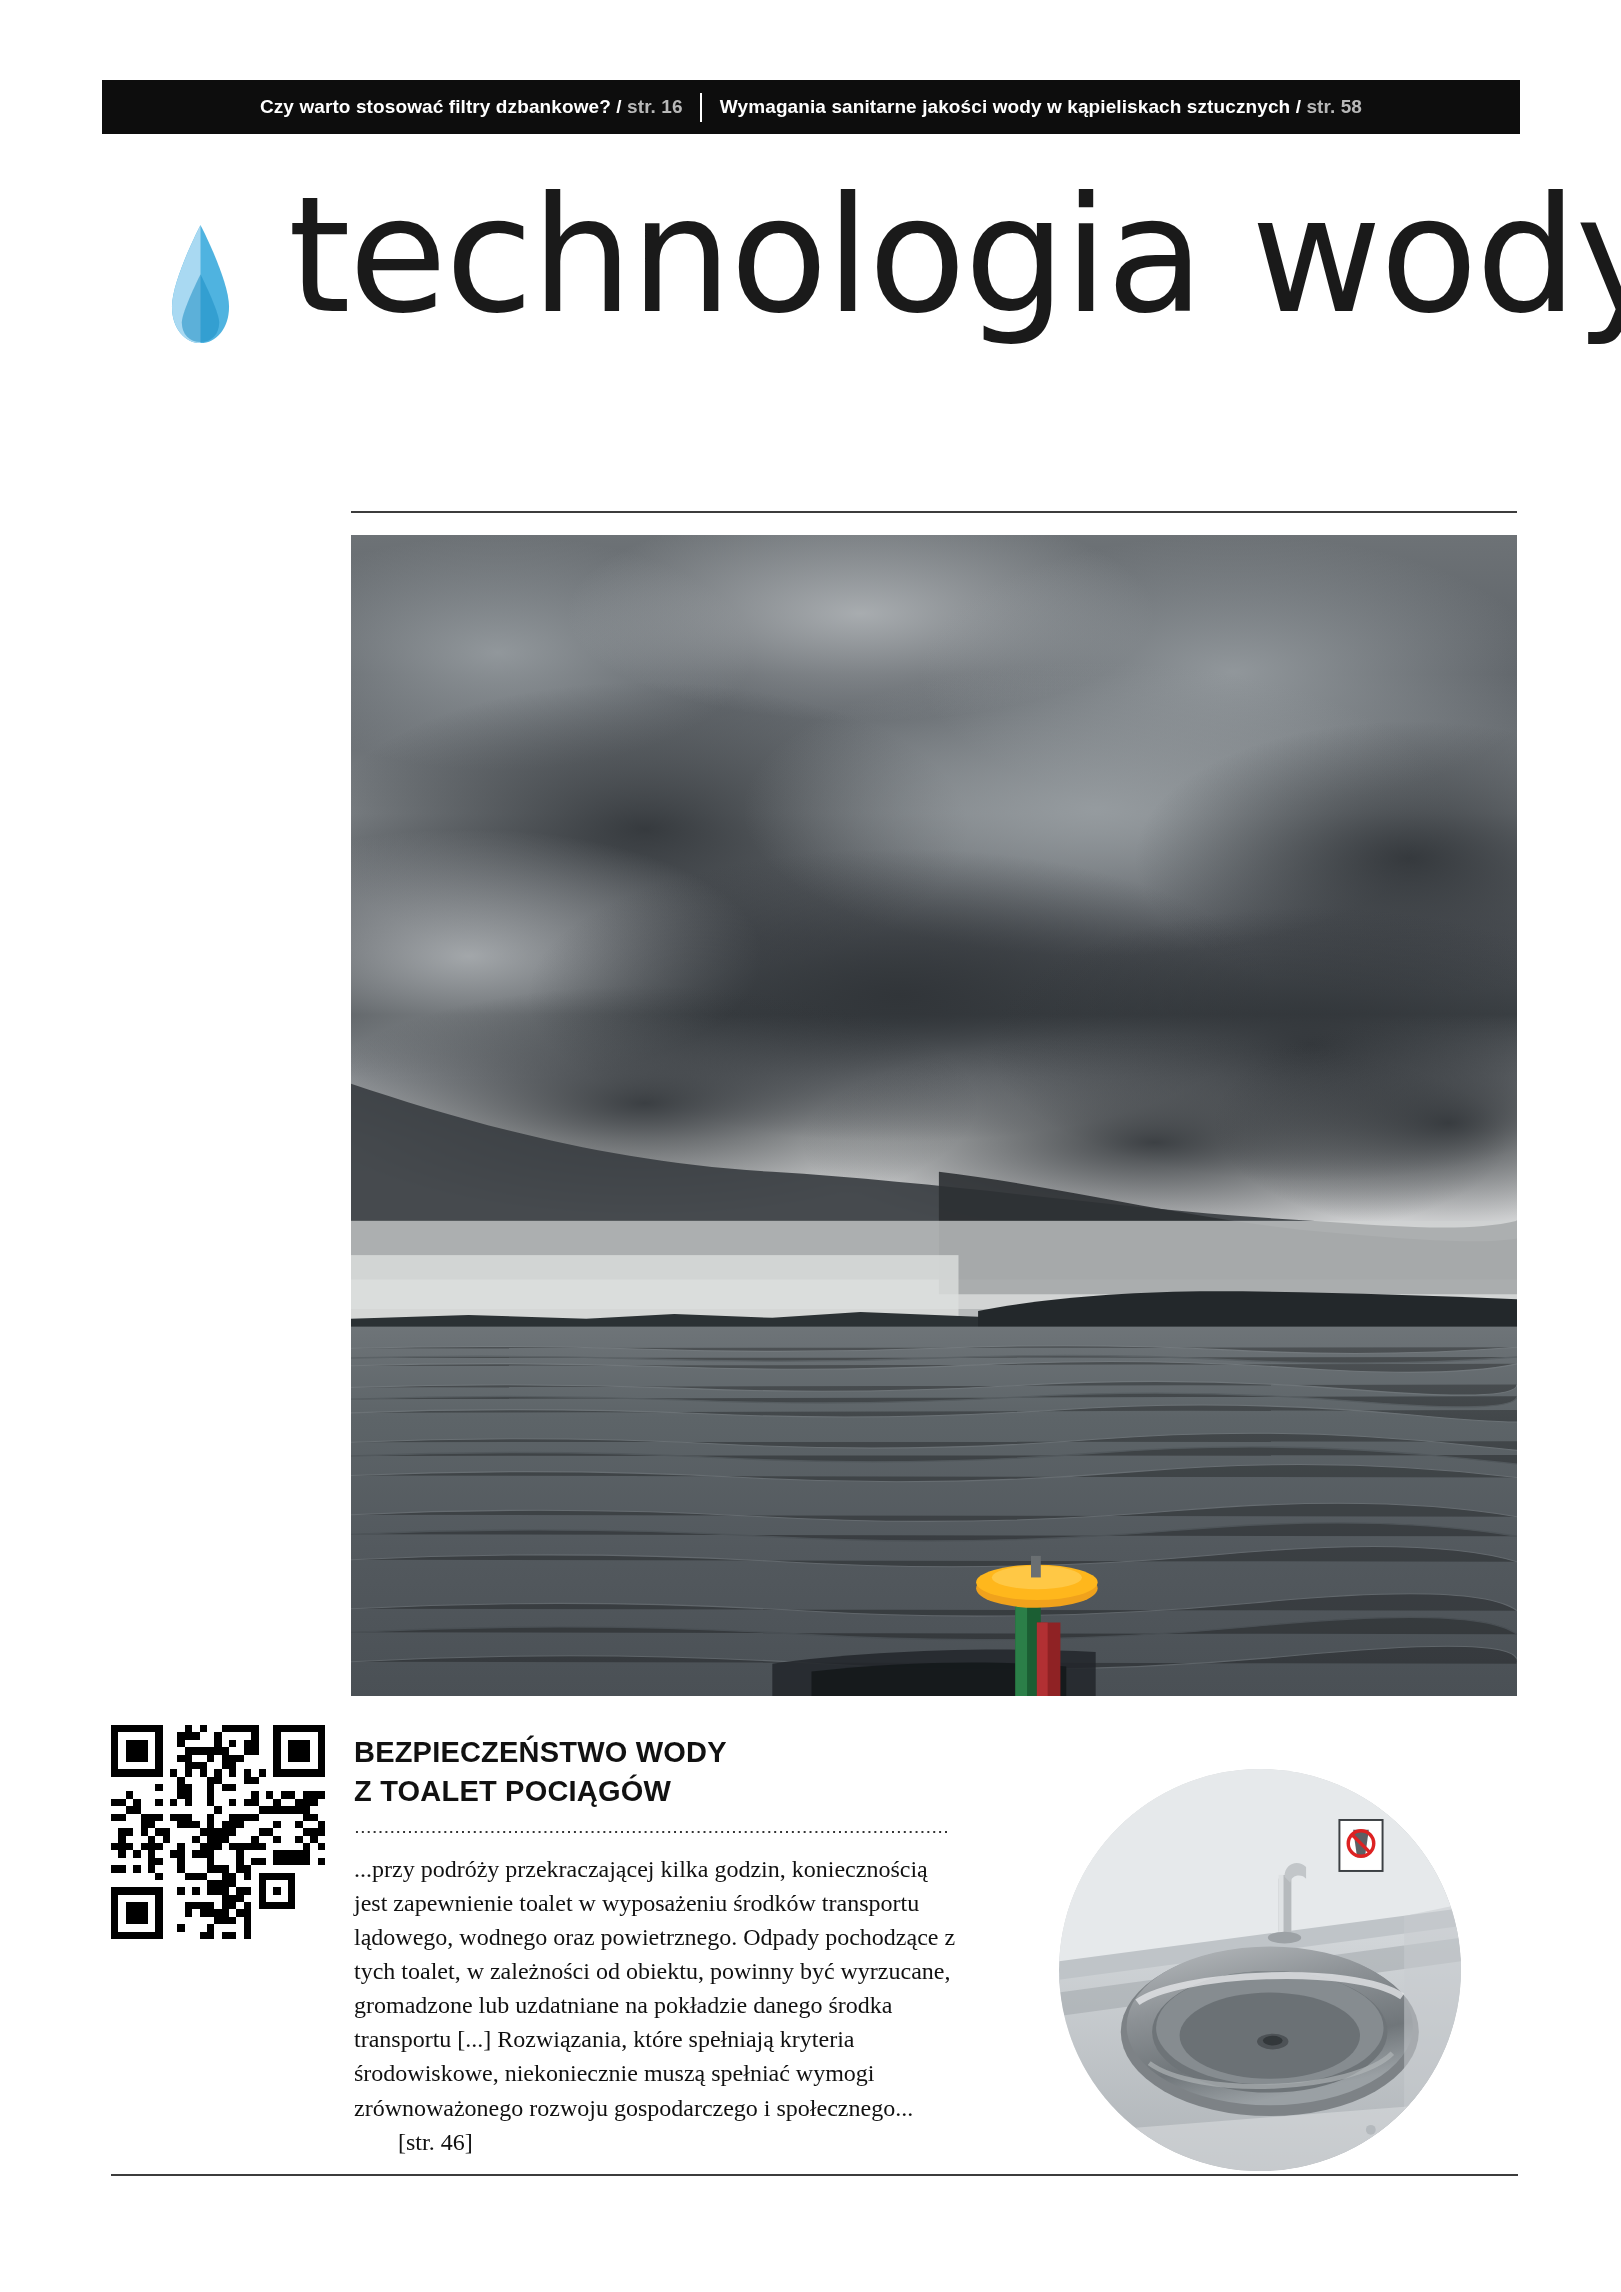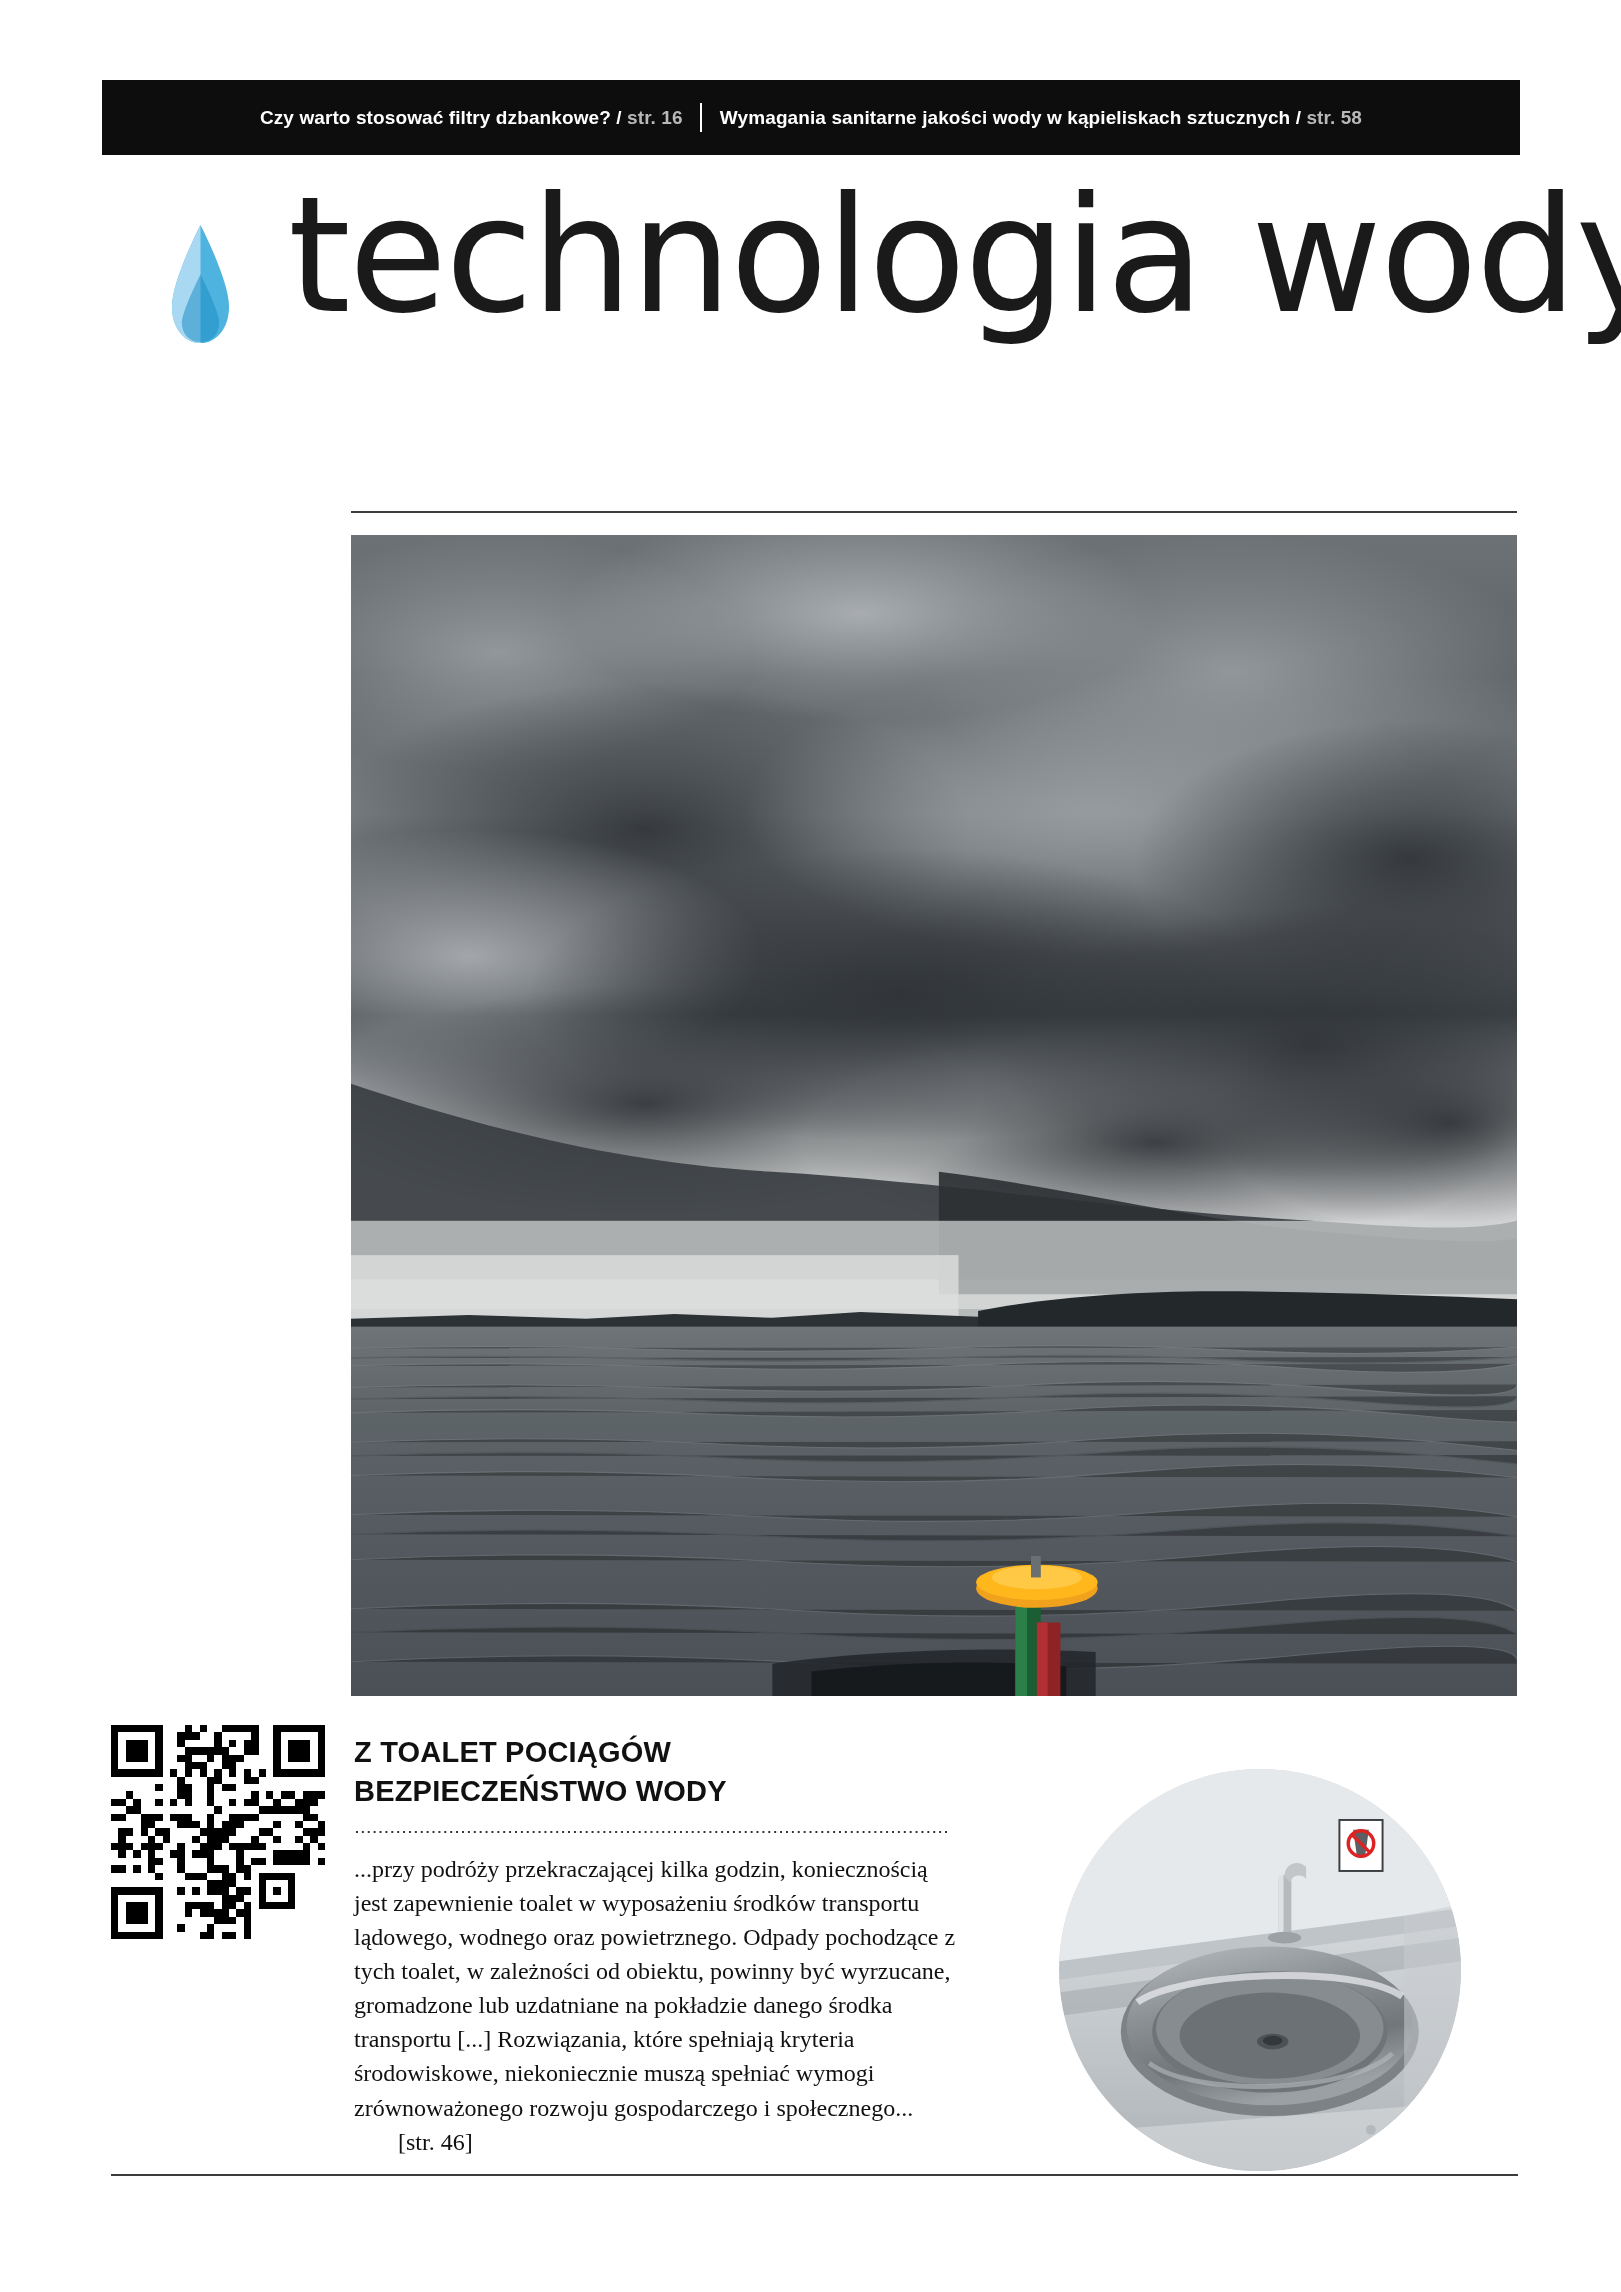--- a/index.html
+++ b/index.html
@@ -21,21 +21,21 @@
     height: 2293px;
     background: #ffffff;
   }
 
   
   .teaser-bar {
     position: absolute;
     left: 102px;
     top: 80px;
     width: 1418px;
-    height: 75px;
+    height: 54px;
     background: #0d0d0d;
     color: #ffffff;
     display: flex;
     align-items: center;
     justify-content: center;
     gap: 0px;
   }
   .teaser-item {
     font-size: 19px;
     font-weight: bold;
@@ -401,22 +401,22 @@
       <rect x="700" y="1110" width="24" height="75" fill="#8f2224"></rect>
       <rect x="700" y="1110" width="11" height="75" fill="#b23033"></rect>
       <ellipse cx="700" cy="1075" rx="62" ry="20" fill="#f0a21c"></ellipse>
       <ellipse cx="700" cy="1069" rx="62" ry="18" fill="#ffb71c"></ellipse>
       <ellipse cx="700" cy="1064" rx="46" ry="12" fill="#ffc845"></ellipse>
       <rect x="694" y="1042" width="10" height="22" fill="#6a6f72"></rect>
     </svg>
   </div>
 
   <div class="headline">
+    <div>BEZPIECZEŃSTWO WODY</div>
     <div>Z TOALET POCIĄGÓW</div>
-    <div>BEZPIECZEŃSTWO WODY</div>
   </div>
   <div class="dotted-rule"></div>
 
   <div class="lead">
     <span>...przy podróży przekraczającej kilka godzin, koniecznością jest zapewnienie toalet w wyposażeniu środków transportu lądowego, wodnego oraz powietrznego. Odpady pochodzące z tych toalet, w zależności od obiektu, powinny być wyrzucane, gromadzone lub uzdatniane na pokładzie danego środka transportu [...] Rozwiązania, które spełniają kryteria środowiskowe, niekoniecznie muszą spełniać wymogi zrównoważonego rozwoju gospodarczego i społecznego...</span>
     <span class="pg">[str. 46]</span>
   </div>
 
   <div class="qr">
     <svg id="qr-svg" width="214" height="214" viewBox="0 0 29 29" shape-rendering="crispEdges">

